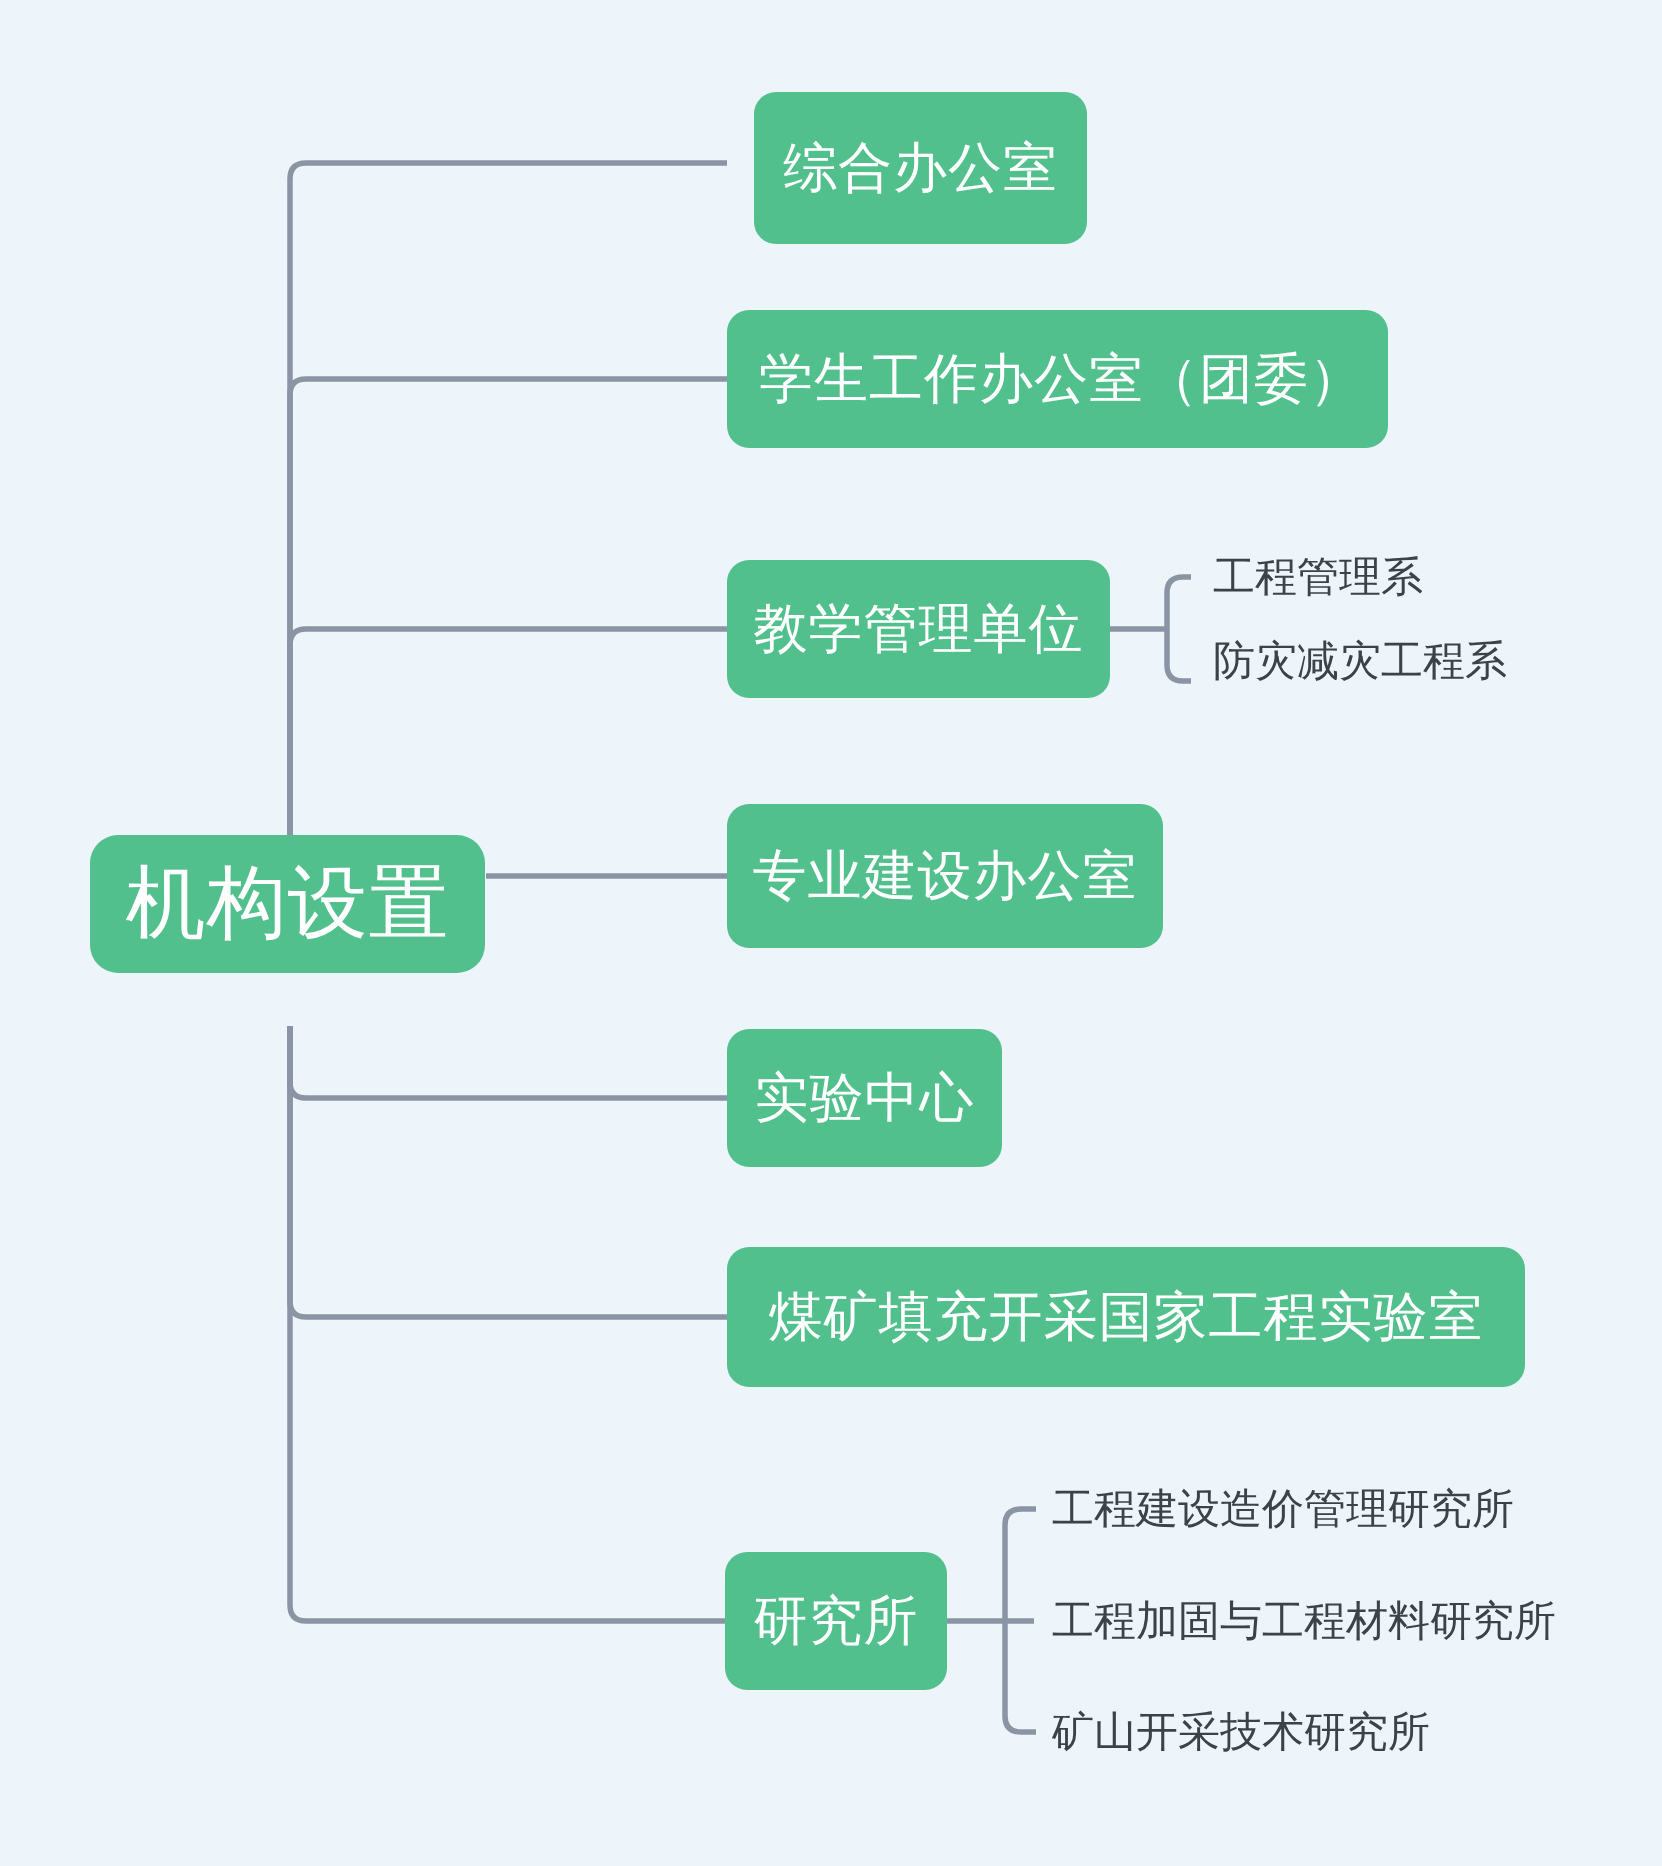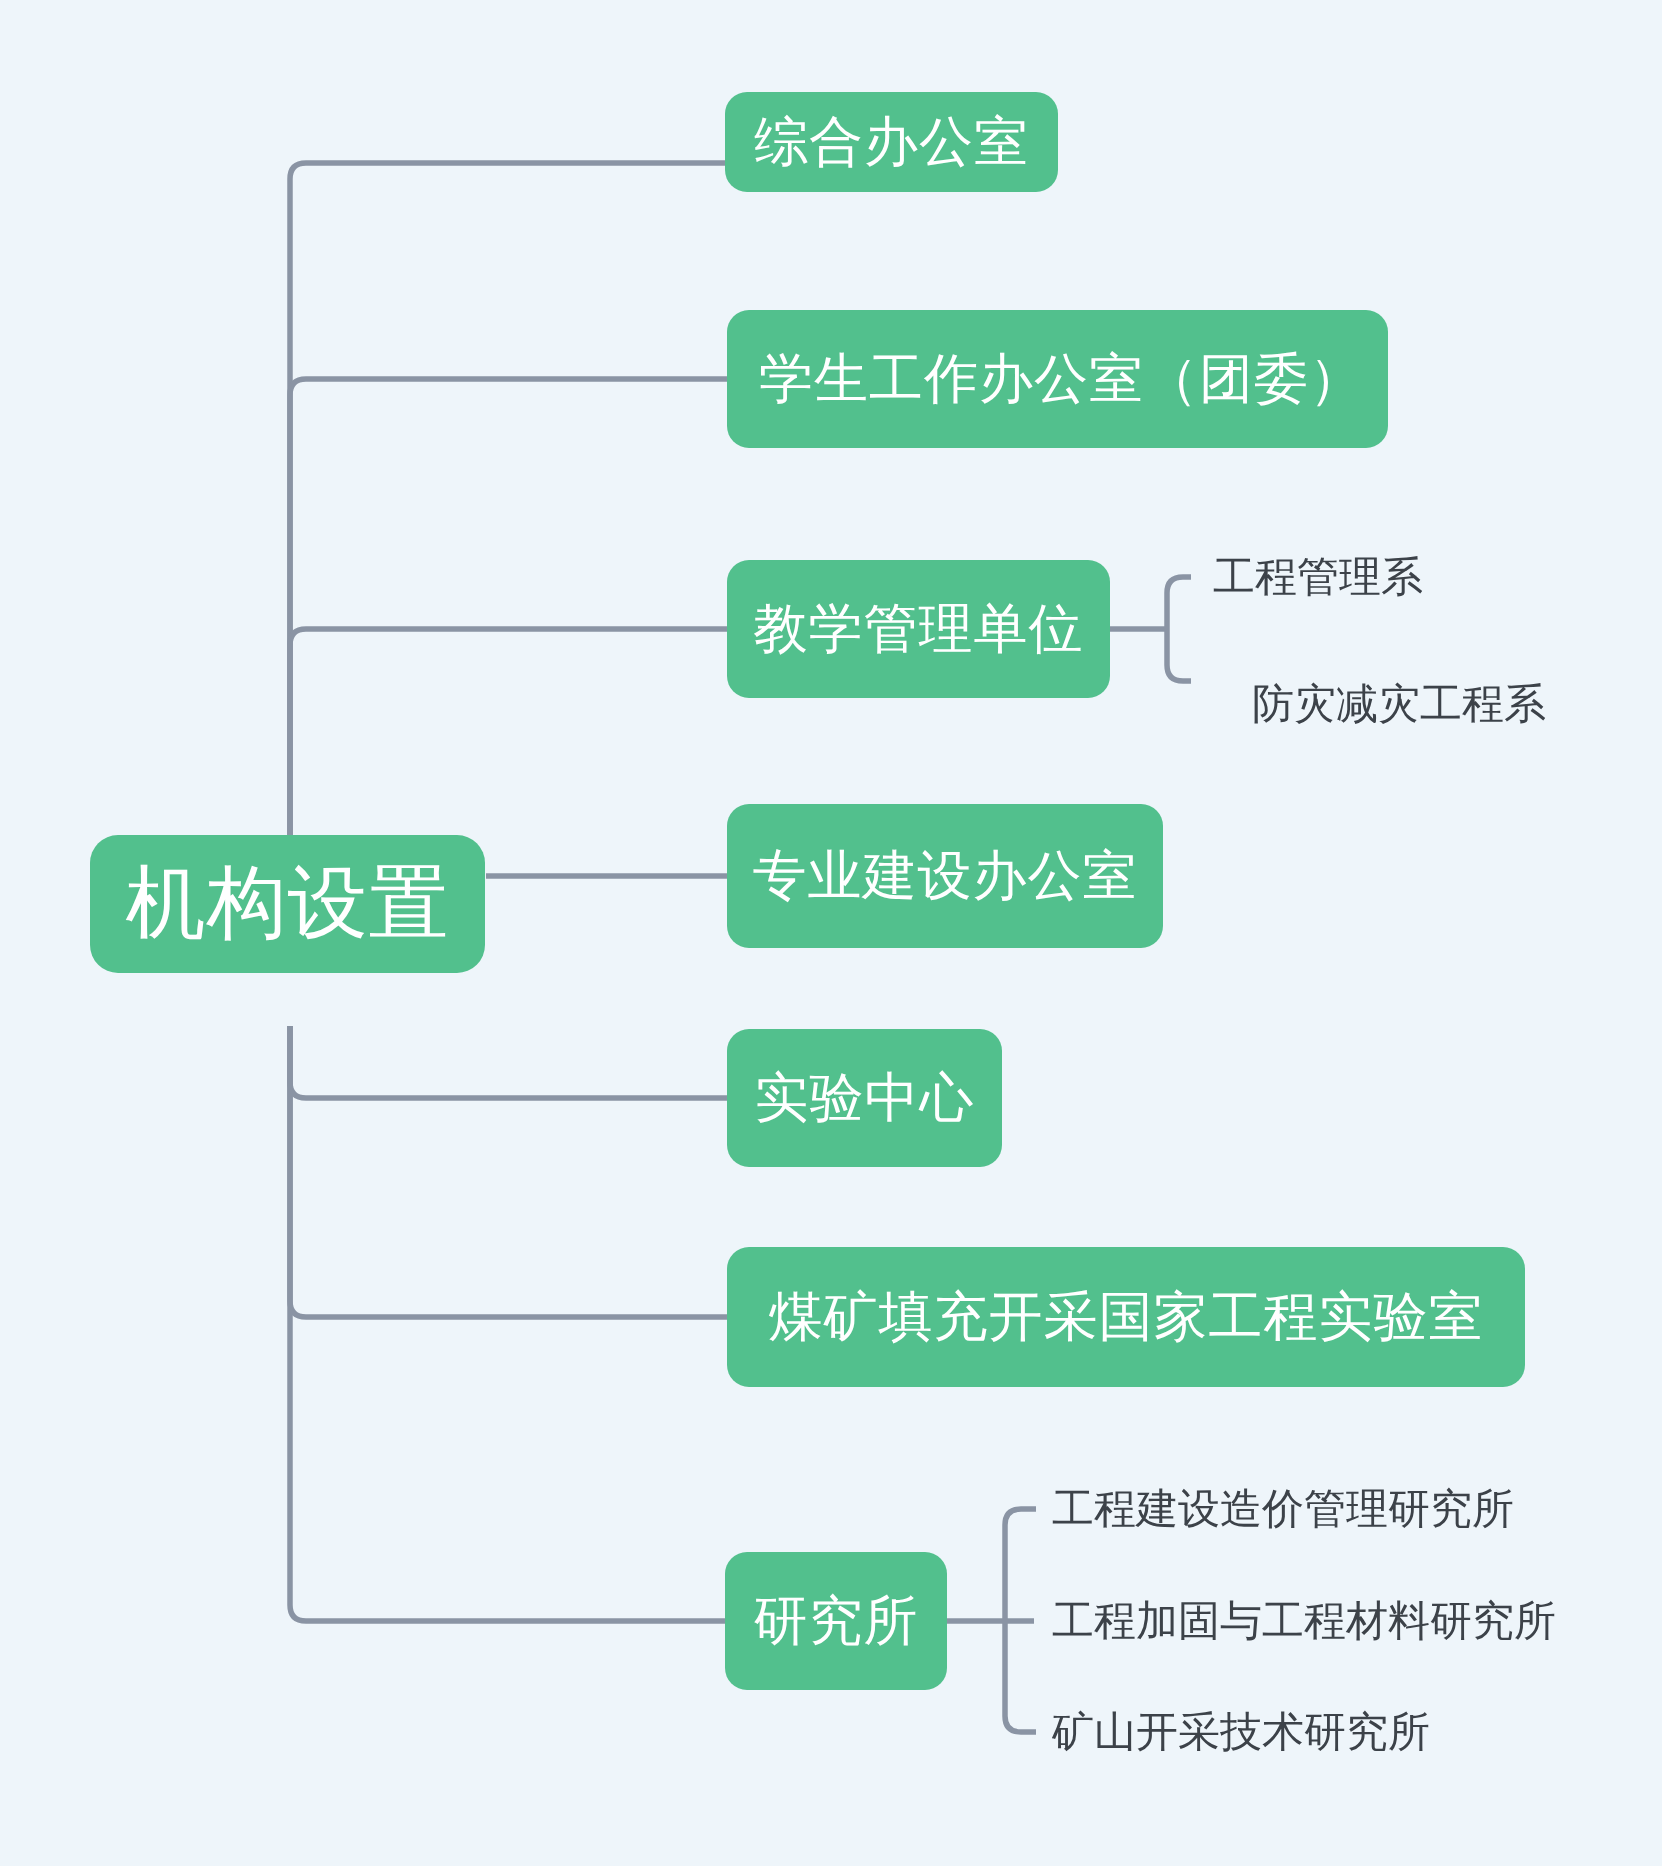--- a/index.html
+++ b/index.html
@@ -69,37 +69,37 @@
       <path d="M 1191 577 H 1183 Q 1167 577 1167 593 V 665 Q 1167 681 1183 681 H 1191"></path>
 
       <path d="M 947 1621 H 1005"></path>
       <path d="M 1005 1621 H 1034"></path>
       <path d="M 1036 1509 H 1021 Q 1005 1509 1005 1525 V 1716 Q 1005 1732 1021 1732 H 1036"></path>
     </g>
   </svg>
 
   <div class="node root" style="left:90px; top:835px; width:395px; height:138px;">机构设置</div>
 
-  <div class="node" style="left:725px; top:92px; width:333px; height:100px;">综合办公室</div>
+  <div class="node" style="left:754px; top:92px; width:333px; height:152px;">综合办公室</div>
 
   <div class="node" style="left:727px; top:310px; width:661px; height:138px;padding-left:8px;">学生工作办公室（团委）</div>
 
   <div class="node" style="left:727px; top:804px; width:436px; height:144px;">专业建设办公室</div>
 
   <div class="node" style="left:727px; top:560px; width:383px; height:138px;">教学管理单位</div>
 
   <div class="node" style="left:727px; top:1029px; width:275px; height:138px;">实验中心</div>
 
   <div class="node" style="left:727px; top:1247px; width:798px; height:140px;">煤矿填充开采国家工程实验室</div>
 
   <div class="node" style="left:725px; top:1552px; width:222px; height:138px;">研究所</div>
 
   <div class="subitem" style="left:1213px; top:547px;">工程管理系</div>
 
-  <div class="subitem" style="left:1213px; top:674px;margin-left:39px;">防灾减灾工程系</div>
+  <div class="subitem" style="left:1213px; top:631px;">防灾减灾工程系</div>
 
   <div class="subitem" style="left:1052px; top:1591px;">工程加固与工程材料研究所</div>
 
   <div class="subitem" style="left:1052px; top:1479px;">工程建设造价管理研究所</div>
 
   <div class="subitem" style="left:1052px; top:1702px;">矿山开采技术研究所</div>
 
 </div>
 
 </body></html>

